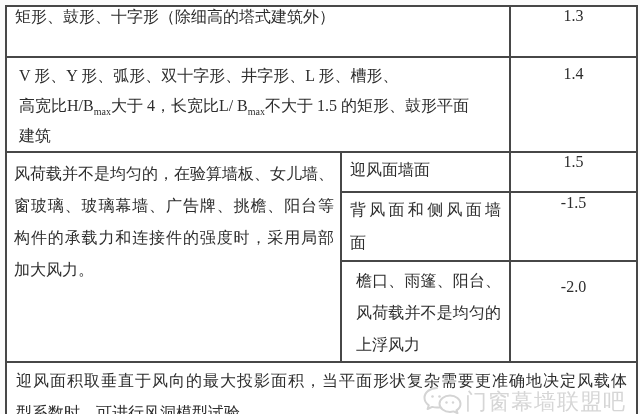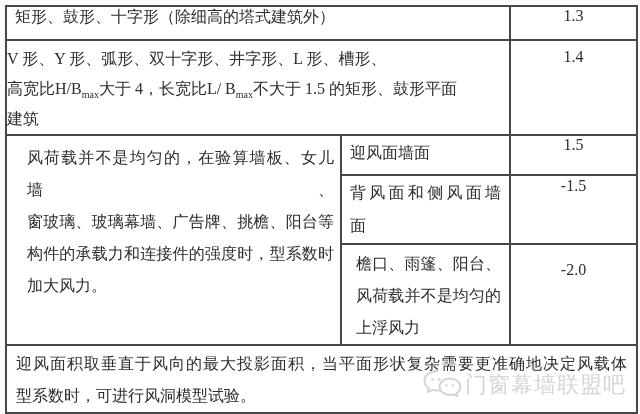--- a/index.html
+++ b/index.html
@@ -31,25 +31,25 @@
     overflow:hidden;
   }
   .line{line-height:30px;white-space:nowrap;}
   .spread{text-align:justify;text-align-last:justify;white-space:normal;}
   
   td.cell-r1-desc{vertical-align:middle;padding:0 8px;}
   td.val{text-align:center;font-size:16px;border-radius:9px;}
   td.val-middle{vertical-align:middle;}
   td.val-top{vertical-align:top;padding-top:7px;margin-top:18px;}
   
-  td.cell-r2-desc{padding:3px 8px 0 0;}
+  td.cell-r2-desc{padding:3px 8px 0 12px;}
   td.cell-r2-desc .line{line-height:30px;}
   sub.sub{font-size:10px;line-height:0;}
   
-  td.cell-r3-left{padding:6px 6px 0 20px;font-size:15.5px;}
+  td.cell-r3-left{padding:6px 6px 0 7px;font-size:15.5px;font-family:Liberation Mono, monospace;}
   td.cell-r3-left .line{line-height:32px;}
   
   td.cell-sub-label{padding:0 8px;margin-left:13px;}
   td.cell-sub-label .line{line-height:33px;}
   td.cell-sub-label-a{vertical-align:middle;}
   td.cell-sub-label-c{padding-top:3px;padding-left:14px;}
   td.cell-sub-label-c .line{line-height:32px;}
   td.val-b{padding-top:1px;}
   td.val-c{padding-top:16px;}
   
@@ -72,21 +72,21 @@
 <body>
 
 <div class="page">
   <table class="coef">
     <colgroup>
       <col style="width:335px">
       <col style="width:169px">
       <col style="width:127px">
     </colgroup>
     <tbody>
-        <tr style="height:34px">
+        <tr style="height:51px">
       <td colspan="2" class="cell-r1-desc">
         <span>矩形、鼓形、十字形（除细高的塔式建筑外）</span>
       </td>
       <td class="val val-middle">
         <span>1.3</span>
       </td>
     </tr>
     <tr style="height:95px">
       <td colspan="2" class="cell-r2-desc">
         <div class="line">V 形、Y 形、弧形、双十字形、井字形、L 形、槽形、</div>
@@ -94,21 +94,21 @@
         <div class="line">建筑</div>
       </td>
       <td class="val val-top">
         <span>1.4</span>
       </td>
     </tr>
     <tr style="height:40px">
       <td rowspan="3" class="cell-r3-left">
             <div class="line spread">风荷载并不是均匀的，在验算墙板、女儿墙、</div>
             <div class="line spread">窗玻璃、玻璃幕墙、广告牌、挑檐、阳台等</div>
-            <div class="line spread">构件的承载力和连接件的强度时，型系数时</div>
+            <div class="line spread">构件的承载力和连接件的强度时，采用局部</div>
             <div class="line">加大风力。</div>
           </td>
       <td class="cell-sub-label cell-sub-label-a">
             <div class="line">迎风面墙面</div>
           </td>
       <td class="val val-middle">
         <span>1.5</span>
       </td>
     </tr>
     <tr style="height:69px">

